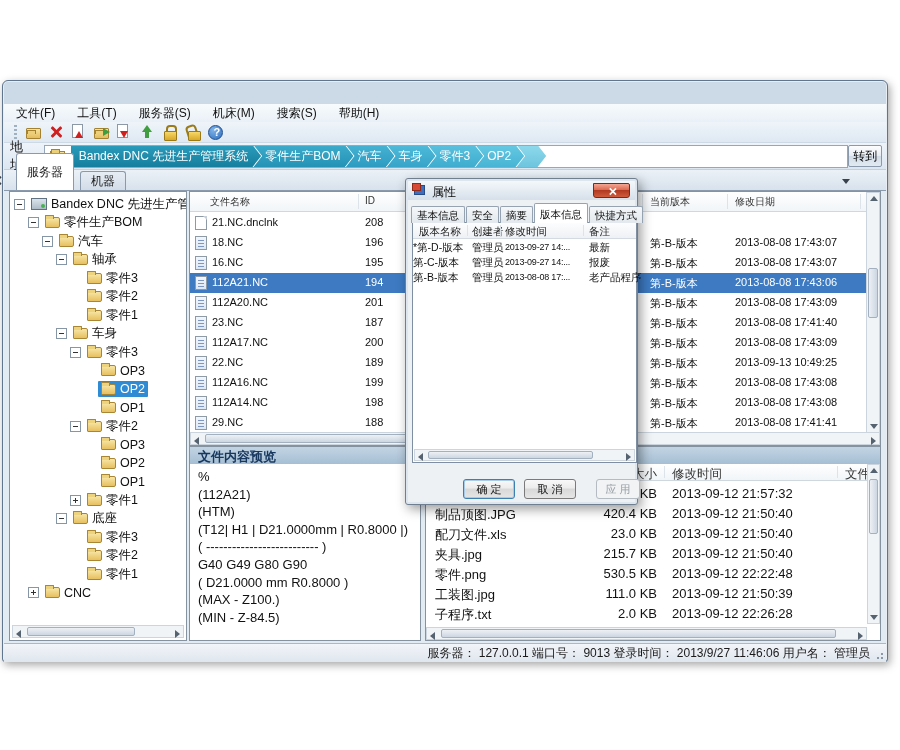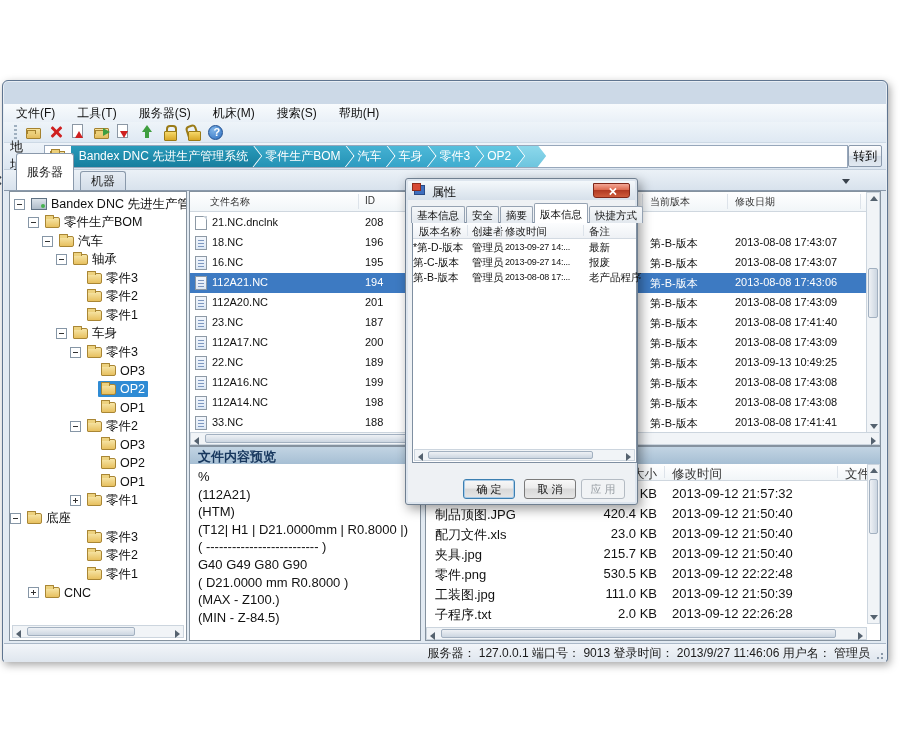--- a/index.html
+++ b/index.html
@@ -157,21 +157,21 @@
   .dlrow{height:15px;position:relative;font-size:10.5px;color:#111}
   .dlrows{position:absolute;left:0;top:17px;right:0}
   .dc1{position:absolute;left:0;top:1px}
   .dc2{position:absolute;left:59px;top:1px}
   .dc3{position:absolute;left:92px;top:2px;font-size:9px;letter-spacing:-.2px}
   .dc4{position:absolute;left:176px;top:1px;white-space:nowrap}
   .dbtn{position:absolute;top:300px;width:52px;height:20px;font-size:11px;color:#111;display:flex;align-items:center;justify-content:center;
     background:linear-gradient(#f8f8f8,#ececec 45%,#d8d8d8 50%,#e6e6e6);border:1px solid #7a7a7a;border-radius:3px;white-space:nowrap}
   .dbtn.ok{left:57px;border-color:#3c7fb1;box-shadow:0 0 0 1px #a8cbe8 inset}
   .dbtn.cancel{left:118px}
-  .dbtn.apply{left:175px;width:44px;color:#9aa0a6;border-color:#b4bbc3;background:#f1f3f5}
+  .dbtn.apply{left:190px;width:44px;color:#9aa0a6;border-color:#b4bbc3;background:#f1f3f5}
 </style>
 </head>
 <body>
 
 <div id="canvas">
   <div class="window">
 
 
     <div class="menubar">
       <span>文件(F)</span>
@@ -338,21 +338,21 @@
               <span>OP1</span>
             </span>
           </div>
         <div class="trow" style="padding-left:60px">
             <span class="exp plus"></span>
             <span class="hl">
               <span class="folder"></span>
               <span>零件1</span>
             </span>
           </div>
-        <div class="trow" style="">
+        <div class="trow" style="padding-left:46px">
             <span class="exp"></span>
             <span class="hl">
               <span class="folder"></span>
               <span>底座</span>
             </span>
           </div>
         <div class="trow" style="padding-left:60px">
             <span class="exp-sp"></span>
             <span class="hl">
               <span class="folder"></span>
@@ -465,21 +465,21 @@
             </div>
           <div class="frow">
               <span class="fic nc"></span>
               <span class="fname">112A14.NC</span>
               <span class="fid">198</span>
               <span class="fver">第-B-版本</span>
               <span class="fdate">2013-08-08 17:43:08</span>
             </div>
           <div class="frow">
               <span class="fic nc"></span>
-              <span class="fname">33.NC</span>
+              <span class="fname">29.NC</span>
               <span class="fid">188</span>
               <span class="fver">第-B-版本</span>
               <span class="fdate">2013-08-08 17:41:41</span>
             </div>
         </div>
         <div class="sb" style="right:0;top:0;width:14px;height:241px">
           <div class="arr u"></div>
           <div class="arr d"></div>
           <div class="sb-thumb" style="top:75px;left:1px;right:1px;height:50px"></div>
         </div>

